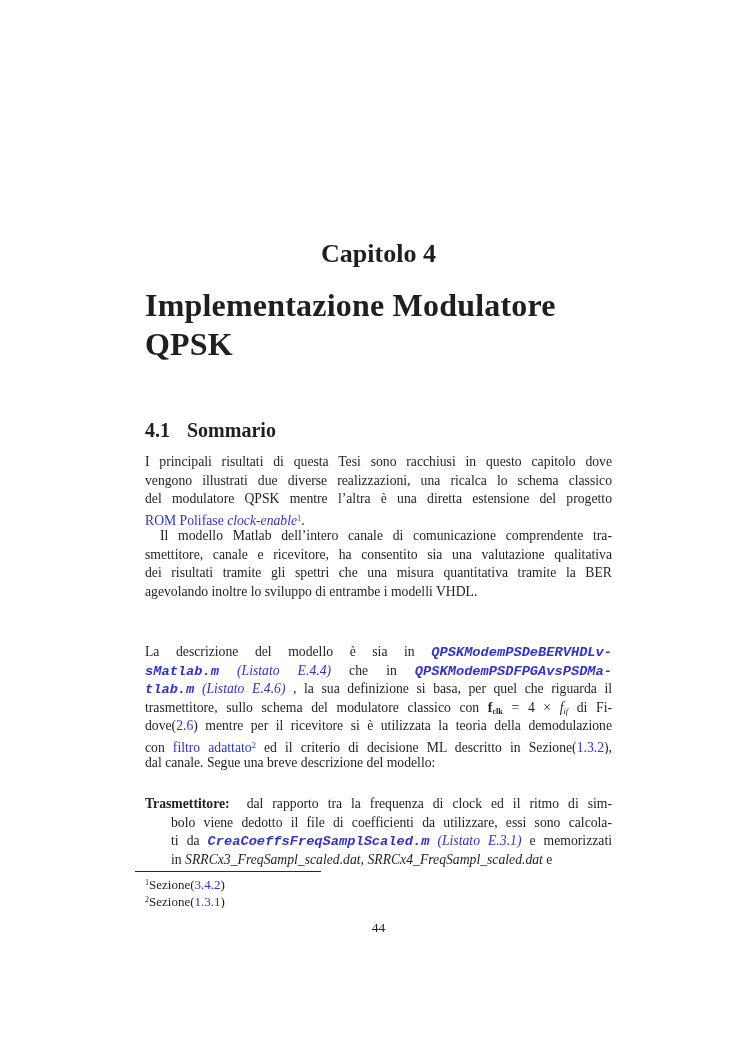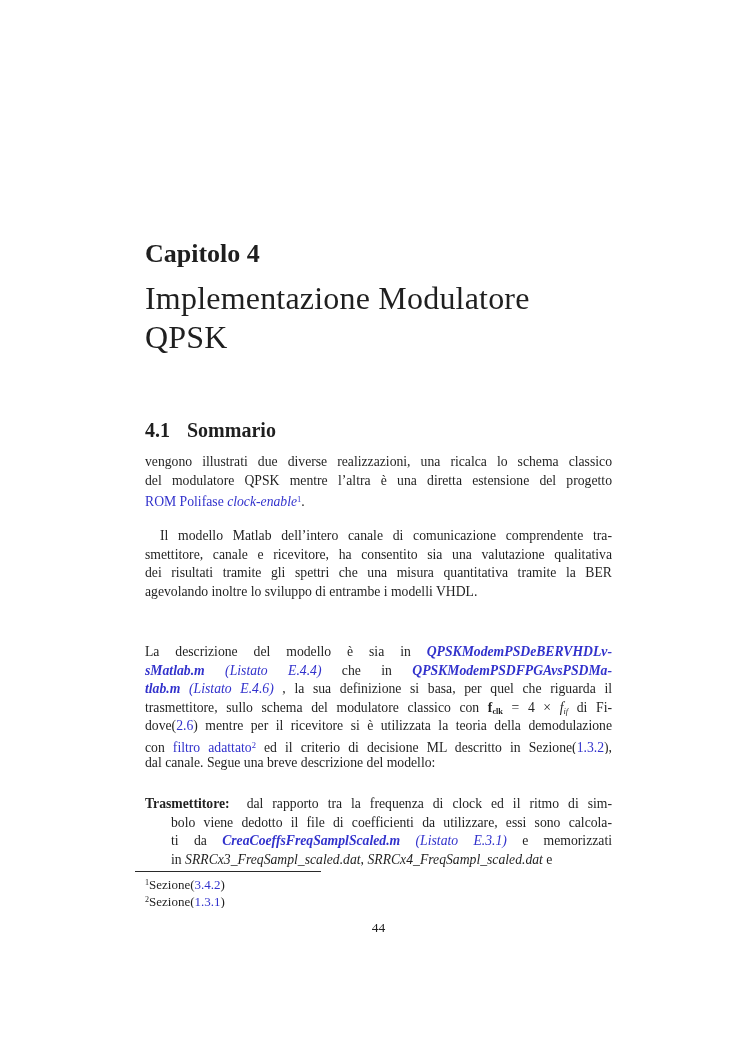--- a/index.html
+++ b/index.html
@@ -3,41 +3,41 @@
 <meta charset="utf-8">
 <style>
   html,body{margin:0;padding:0;background:#ffffff;}
   .page{
     position:relative;width:746px;height:1055px;background:#ffffff;overflow:hidden;
     font-family:"Liberation Serif","DejaVu Serif",serif;
     color:var(--text,#1f1f1f);
     --link:#3232cc;
   }
   .abs{position:absolute;left:145px;width:467px;}
-  .chapter-label{top:239px;font-size:26px;font-weight:bold;}
-  .chapter-title{top:279px;font-size:32px;font-weight:normal;line-height:39px;letter-spacing:.2px;}
+  .chapter-label{top:239px;font-size:26px;font-weight:bold;text-align:center;}
+  .chapter-title{top:286px;font-size:32px;font-weight:bold;line-height:39px;letter-spacing:.2px;}
   .sec-heading{font-size:20px;font-weight:bold;}
   .sec-heading .num{margin-right:17px;}
   .sec-41{top:419px;}
   .sec-42{top:611px;}
   .body-text{font-size:13.7px;line-height:18.5px;}
   .p1{top:453px;}
   .p2{top:527px;}
   .p3{top:643px;}
   .desc{top:795px;}
   .ln{text-align:justify;text-align-last:justify;height:18.5px;overflow:hidden;white-space:nowrap0;}
   .ln.last{text-align-last:left;}
   .ln.fi{text-indent:15px;}
   .ln.ind{padding-left:26px;}
   .desc .s-b{margin-right:17px;}
   .s-b{font-weight:bold;}
   .s-i{font-style:italic;}
   .s-l{color:var(--link);}
   .s-li{color:var(--link);font-style:italic;}
-  .s-lbi{color:var(--link);font-style:italic;font-weight:bold;}
+  .s-lbi{color:var(--link);font-style:italic;font-weight:bold;font-family:Liberation Mono, monospace;}
   .s-sup{font-size:.62em;vertical-align:.5em;}
   .s-supl{font-size:.62em;vertical-align:.5em;color:var(--link);}
   .s-bsub{font-weight:bold;font-size:.6em;vertical-align:-.25em;}
   .s-isub{font-style:italic;font-size:.6em;vertical-align:-.25em;}
   .fn-rule{position:absolute;left:135px;top:871px;width:186px;height:1px;background:#2a2a2a;}
   .footnotes{top:875px;font-size:13px;line-height:16.5px;}
   .footnotes .ln{height:16.5px;}
   .page-number{top:920px;text-align:center;font-size:13.5px;}
 </style>
 </head>
@@ -50,20 +50,21 @@
   <div class="abs chapter-title">
     <div>Implementazione Modulatore</div>
     <div>QPSK</div>
   </div>
 
   <div class="abs sec-heading sec-41">
     <span class="num">4.1</span><span>Sommario</span>
   </div>
 
   <div class="abs body-text p1">
+      <div class="ln"><span>I principali risultati di questa Tesi sono racchiusi in questo capitolo dove</span></div>
       <div class="ln"><span>vengono illustrati due diverse realizzazioni, una ricalca lo schema classico</span></div>
       <div class="ln"><span>del modulatore QPSK mentre l’altra è una diretta estensione del progetto</span></div>
       <div class="ln last"><span class="s-l">ROM Polifase </span><span class="s-li">clock-enable</span><span class="s-supl">1</span><span>.</span></div>
     </div>
 
   <div class="abs body-text p2">
       <div class="ln fi"><span>Il modello Matlab dell’intero canale di comunicazione comprendente tra-</span></div>
       <div class="ln"><span>smettitore, canale e ricevitore, ha consentito sia una valutazione qualitativa</span></div>
       <div class="ln"><span>dei risultati tramite gli spettri che una misura quantitativa tramite la BER</span></div>
       <div class="ln last"><span>agevolando inoltre lo sviluppo di entrambe i modelli VHDL.</span></div>

